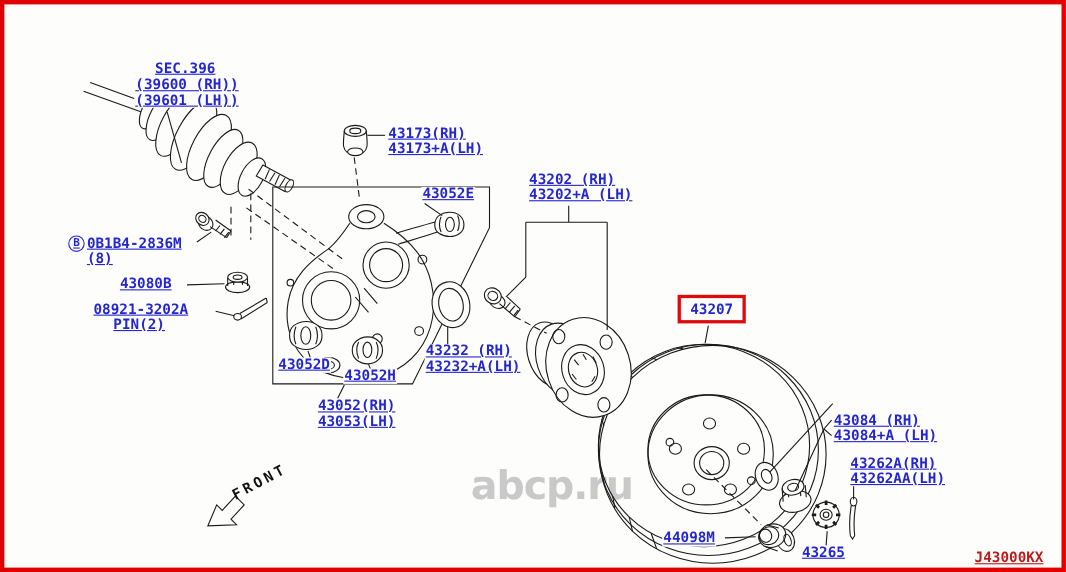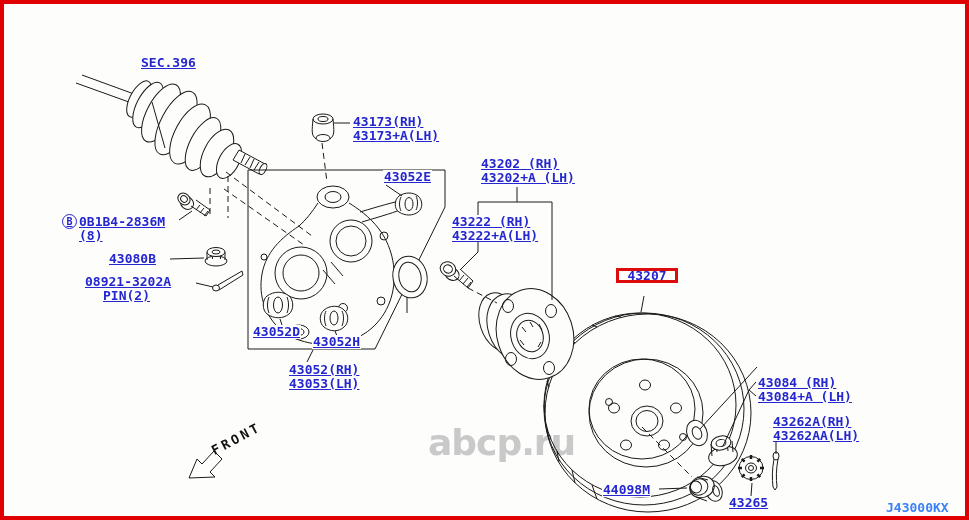--- a/index.html
+++ b/index.html
@@ -13,28 +13,28 @@
   html,body{margin:0;padding:0;background:#fff;}
   .stage{position:relative;width:969px;height:520px;background:var(--paper);overflow:hidden;
          font-family:"DejaVu Sans Mono","Liberation Mono",monospace;}
   .frame{position:absolute;inset:0;border:4px solid var(--border-red);z-index:9;pointer-events:none;}
   svg.art{position:absolute;left:0;top:0;z-index:2;}
   .lbl{position:absolute;color:var(--label-blue);font:bold 13px/13.5px "DejaVu Sans Mono","Liberation Mono",monospace;
        white-space:pre-line;background:var(--paper);z-index:3;padding:0 1px;text-decoration:underline;}
   .b-row{display:flex;align-items:center;}
   .circ{display:inline-block;width:13px;height:13px;border:1.5px solid var(--label-blue);border-radius:50%;
         font-size:10px;line-height:13px;text-align:center;margin-right:2px;flex:0 0 auto;}
-  .redbox{position:absolute;left:616px;top:268px;width:62px;height:15px;border:3px solid var(--highlight-red);
+  .redbox{position:absolute;left:616px;top:268px;width:62px;height:26px;border:3px solid var(--highlight-red);
           box-sizing:border-box;display:flex;align-items:center;justify-content:center;background:var(--paper);z-index:4;}
   .redbox .lbl-in{color:var(--label-blue);font:bold 13px "DejaVu Sans Mono","Liberation Mono",monospace;}
   .front-lbl{position:absolute;left:216px;top:443px;color:#111;background:transparent;z-index:3;
              font:bold 13px "DejaVu Sans Mono","Liberation Mono",monospace;letter-spacing:3px;
              transform:rotate(-28deg);transform-origin:left bottom;}
-  .jcode{position:absolute;left:886px;top:500px;color:#3b82f6;background:transparent;z-index:3;
-         font:bold 13px "DejaVu Sans Mono","Liberation Mono",monospace;}
+  .jcode{position:absolute;left:886px;top:500px;color:#b91c1c;background:transparent;z-index:3;
+         font:bold 13px "DejaVu Sans Mono","Liberation Mono",monospace;text-decoration:underline;}
   .watermark{position:absolute;left:428px;top:423px;z-index:1;color:var(--watermark-gray);
              font:bold 36px/40px "DejaVu Sans","Liberation Sans",sans-serif;letter-spacing:-1px;}
 </style>
 </head>
 <body>
 
 <div class="stage">
 
   <div class="watermark">abcp.ru</div>
 
@@ -224,38 +224,40 @@
       <path d="M756,382 L749,390 M756,396 L749,390 M749,390 L723,446"></path>
       <path d="M776,441 L776,454"></path>
       <path d="M751,496 L752,483"></path>
       <path d="M659,489 L687,488"></path>
     </g>
 
     <path d="M189,478 L197,459 L202,464 L214,451 L222,459 L210,472 L215,477 Z" fill="#fdfdfc"></path>
   </svg>
 
   <div class="lbl" style="left:140px;top:56px">SEC.396</div>
+  <div class="lbl" style="left:122px;top:71px">(39600 (RH))
+(39601 (LH))</div>
 
   <div class="lbl b-row" style="left:61px;top:214px">
     <span class="circ">B</span>
     <span>0B1B4-2836M</span>
   </div>
   <div class="lbl" style="left:78px;top:229px">(8)</div>
 
   <div class="lbl" style="left:108px;top:252px">43080B</div>
   <div class="lbl" style="left:84px;top:275px">08921-3202A</div>
   <div class="lbl" style="left:102px;top:289px">PIN(2)</div>
 
   <div class="lbl" style="left:352px;top:115px">43173(RH)
 43173+A(LH)</div>
   <div class="lbl" style="left:383px;top:170px">43052E</div>
   <div class="lbl" style="left:480px;top:157px">43202 (RH)
 43202+A (LH)</div>
-  <div class="lbl" style="left:451px;top:215px">43222 (RH)
-43222+A(LH)</div>
+  <div class="lbl" style="left:386px;top:313px">43232 (RH)
+43232+A(LH)</div>
   <div class="lbl" style="left:252px;top:325px">43052D</div>
   <div class="lbl" style="left:312px;top:335px">43052H</div>
   <div class="lbl" style="left:288px;top:363px">43052(RH)
 43053(LH)</div>
 
   <div class="redbox">
     <span class="lbl-in">43207</span>
   </div>
 
   <div class="lbl" style="left:757px;top:376px">43084 (RH)

